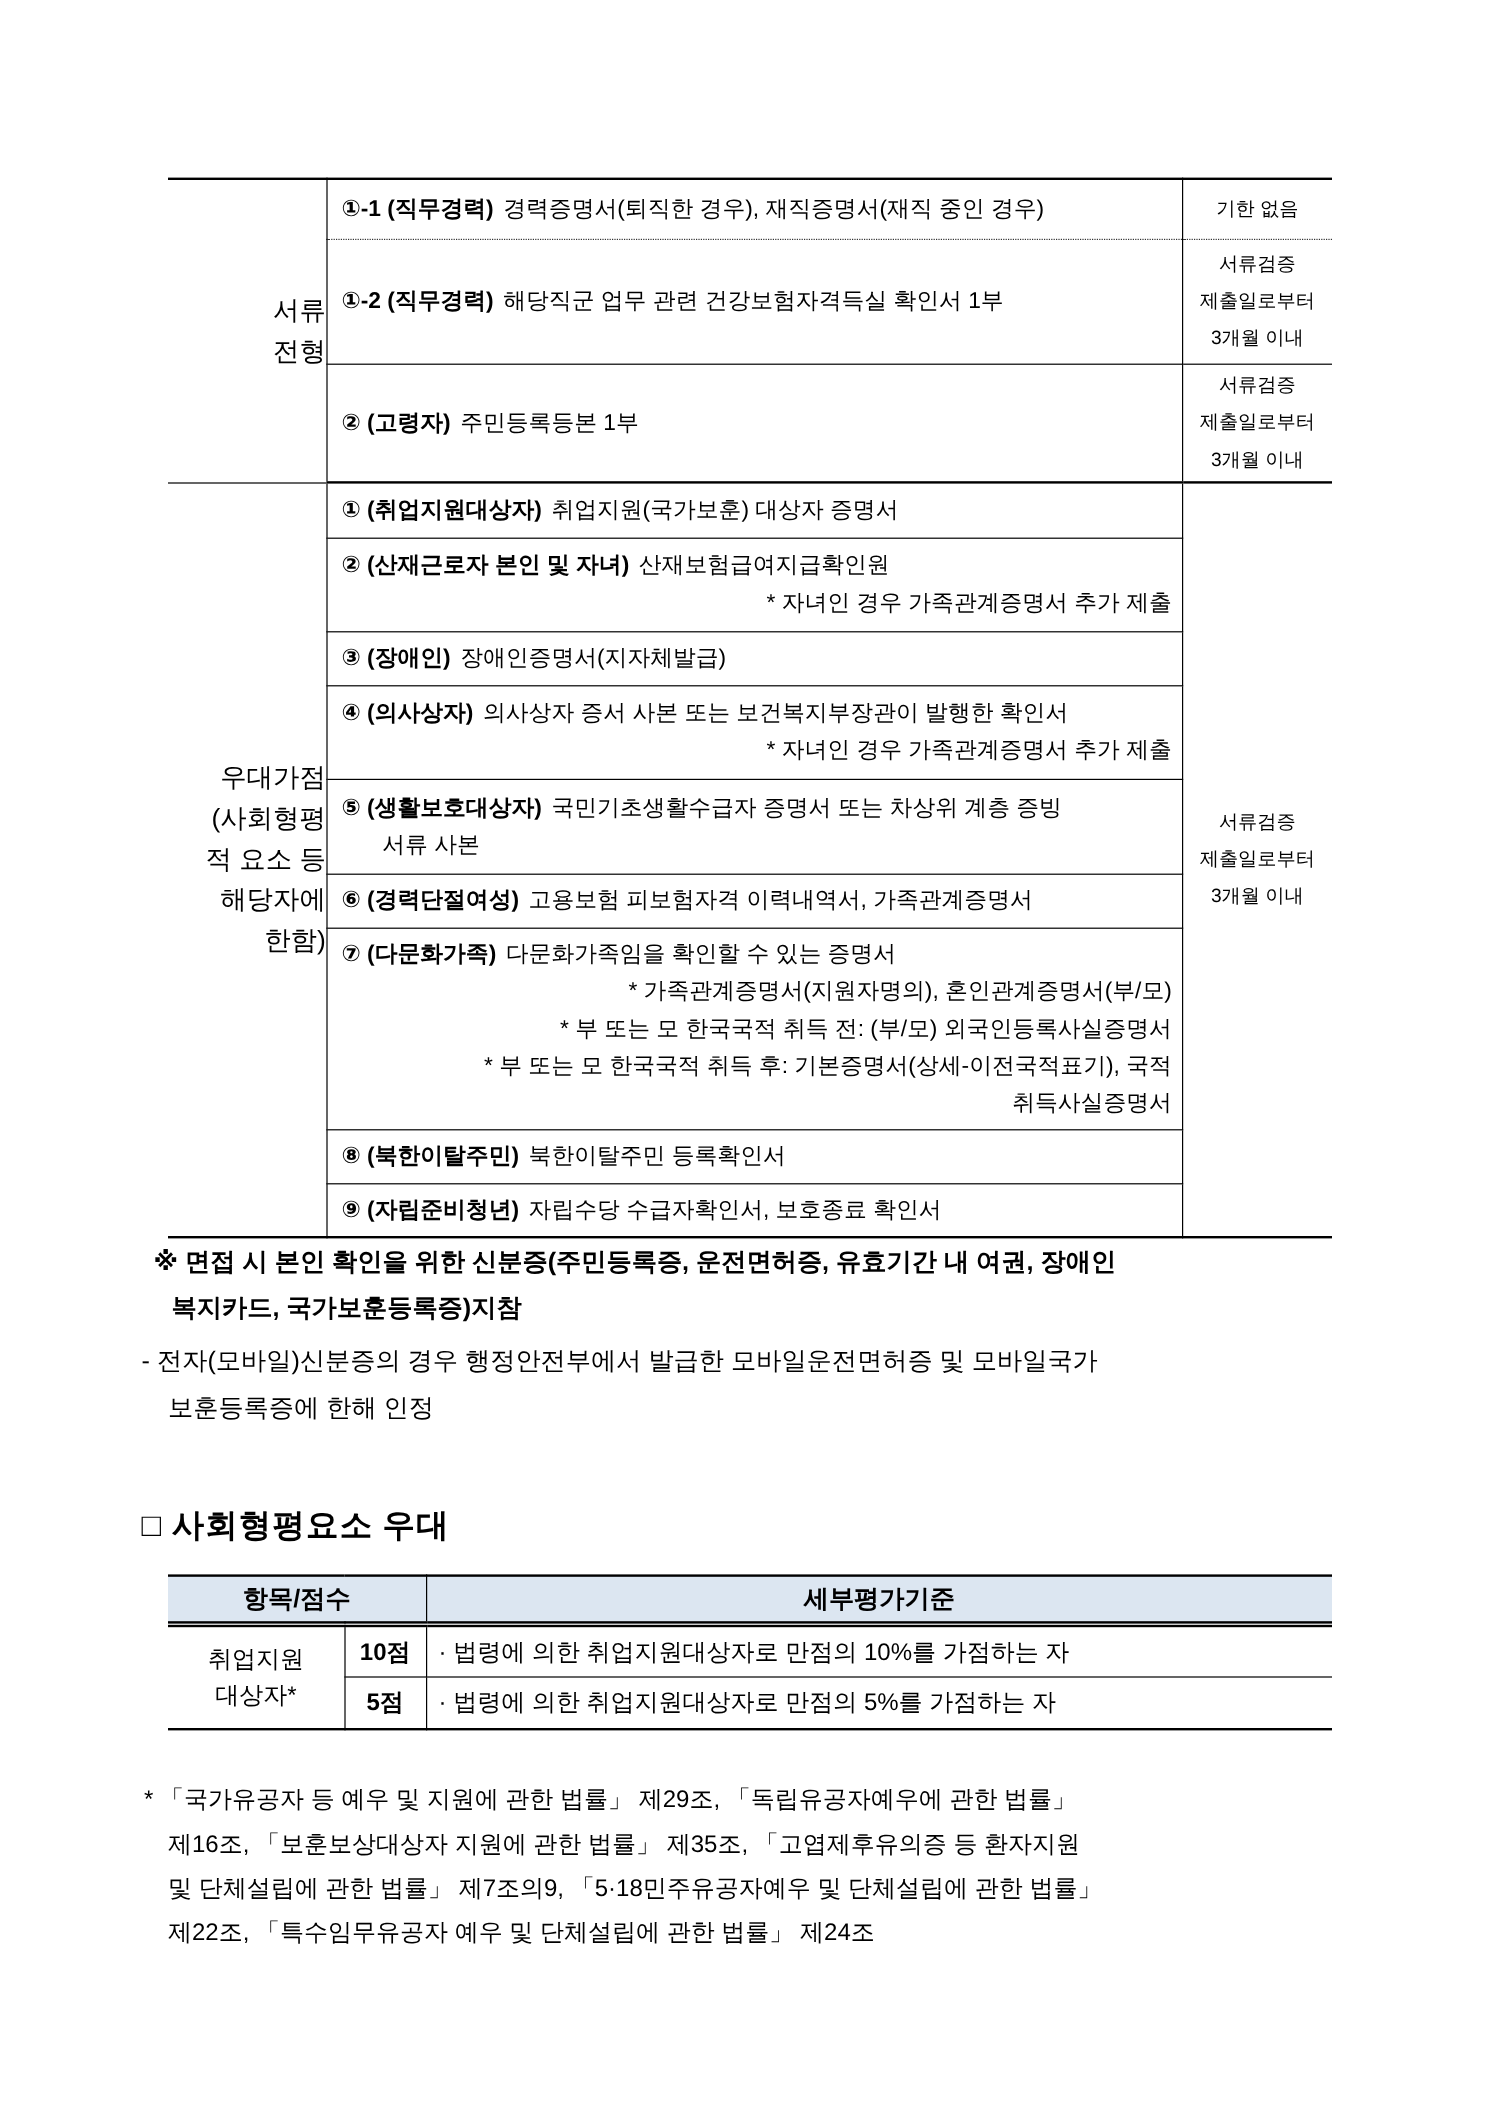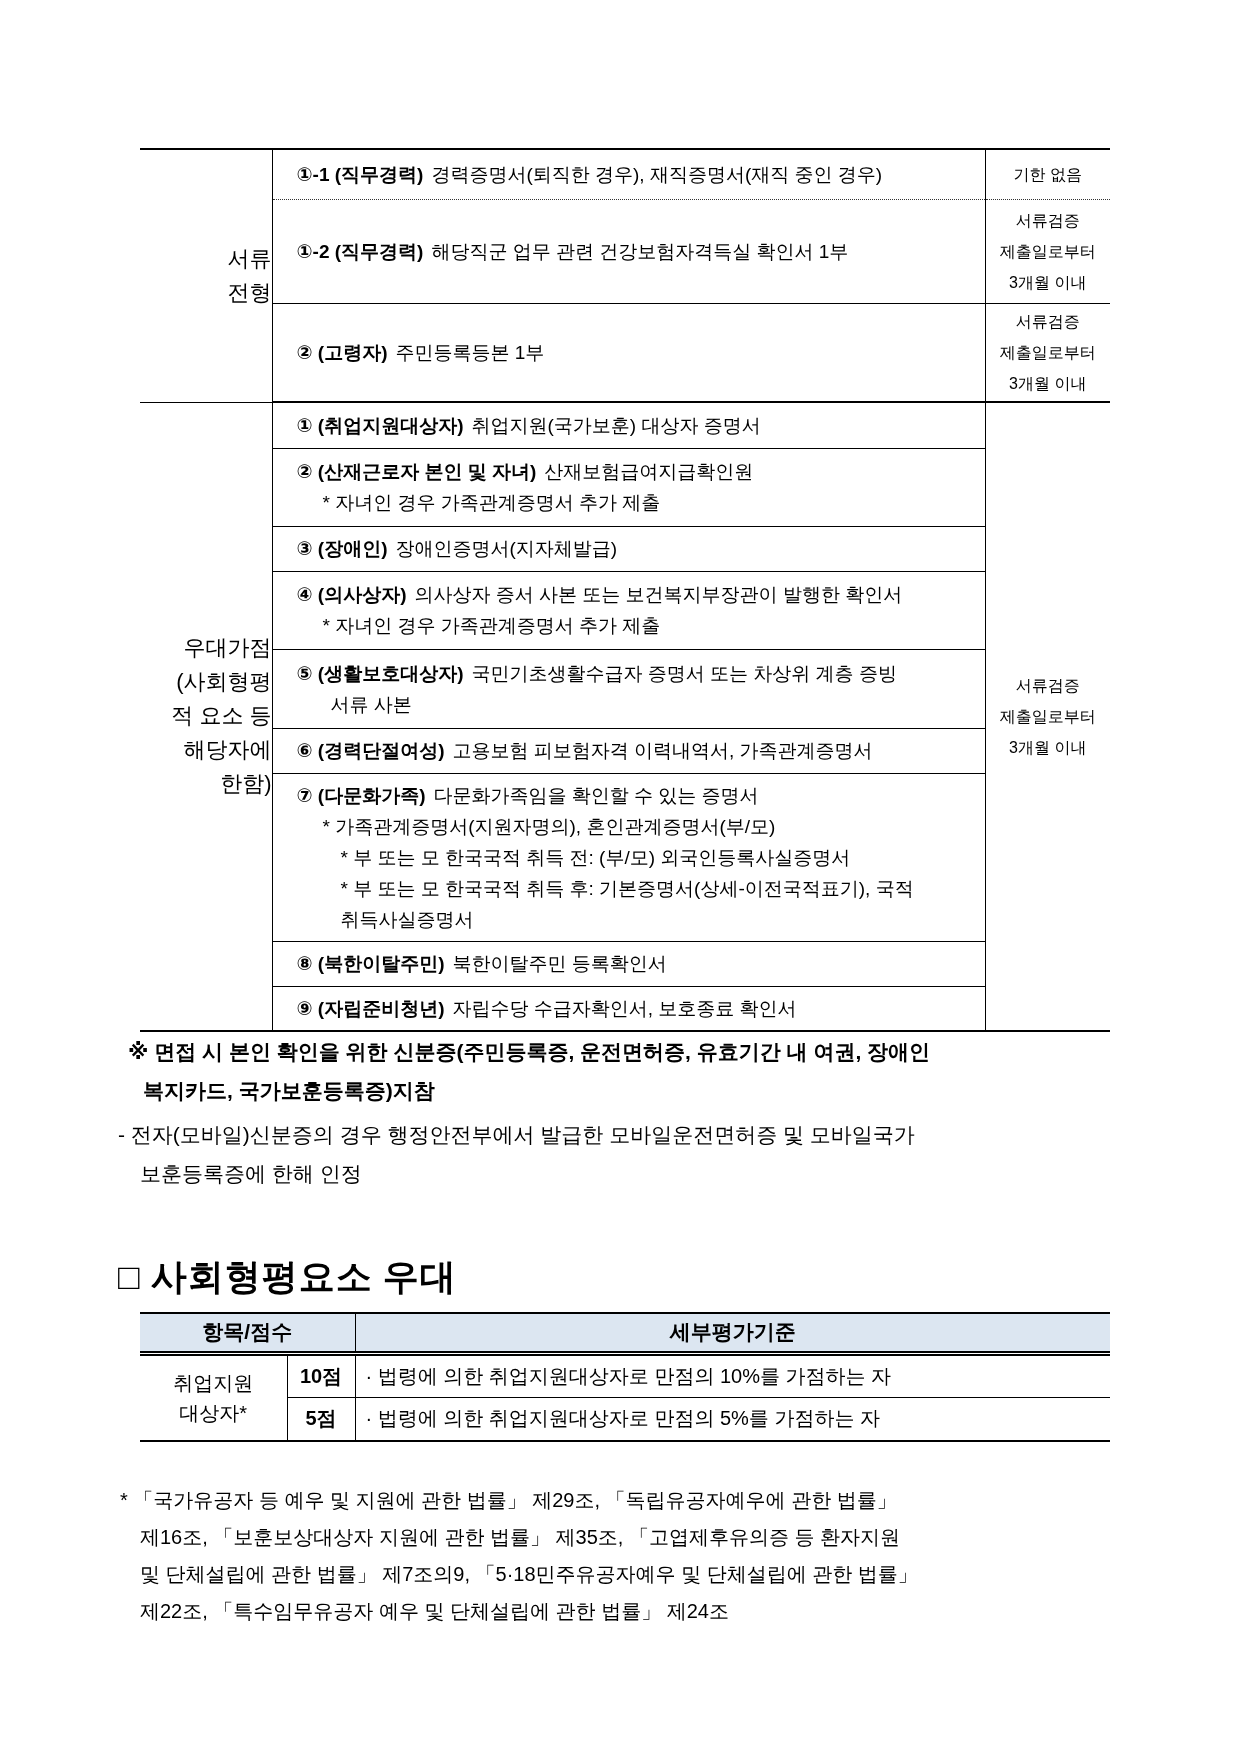--- a/index.html
+++ b/index.html
@@ -16,43 +16,43 @@
   
   .t1 {
     position:absolute; left:140px; top:148px; width:970px;
     border-top:2px solid #000; border-bottom:2px solid #000;
     font-size:19px;
   }
   .t1 td { border-right:1px solid #000; border-bottom:1px solid #000; vertical-align:middle; }
   .t1 td.lbl {
     text-align:right; white-space:pre-line; line-height:34px; font-size:22px;
   }
-  .t1 td.doc { padding:6px 8px 6px 24px; }
+  .t1 td.doc { padding:6px 8px 6px 12px; }
   .t1 td.dl {
     border-right:none; text-align:center; white-space:pre-line;
     font-size:16px; line-height:31px;
   }
   .t1 .doc-main { padding-left:34px; text-indent:-34px; white-space:pre-line; line-height:31px; }
-  .t1 .doc-sub  { padding-left:44px; text-indent:-18px; white-space:pre-line; line-height:31px; }
+  .t1 .doc-sub  { padding-left:44px; text-indent:-18px; white-space:pre-line; line-height:31px;text-align:right; }
   .t1 .pfx { font-weight:bold; margin-right:0.42em; }
   .t1 td.bd-dot { border-bottom:1px dotted #333; }
   .t1 tr.sec-end td { border-bottom:2px solid #000; }
 
   
   .notes { position:absolute; left:128px; top:1032px; width:998px; font-size:21px; line-height:39px; }
   .note { white-space:pre-line; }
   .note + .note { margin-top:5px; }
   .note2 { font-weight:bold; padding-left:15px; text-indent:-15px; }
   .note3 { margin-left:-10px; padding-left:22px; text-indent:-22px; }
 
   
   .h2 {
     position:absolute; left:118px; top:1253px;
     font-family:"Liberation Serif","DejaVu Serif",serif;
-    font-size:36px; font-weight:bold; letter-spacing:1px;
+    font-size:27px; font-weight:bold; letter-spacing:1px;
   }
 
   
   .t2 {
     position:absolute; left:140px; top:1312px; width:970px;
     border-top:2px solid #000; border-bottom:2px solid #000;
     font-size:20px;
   }
   .t2 th {
     background:#dce6f1; border-right:1px solid #000; border-bottom:5px double #000;

